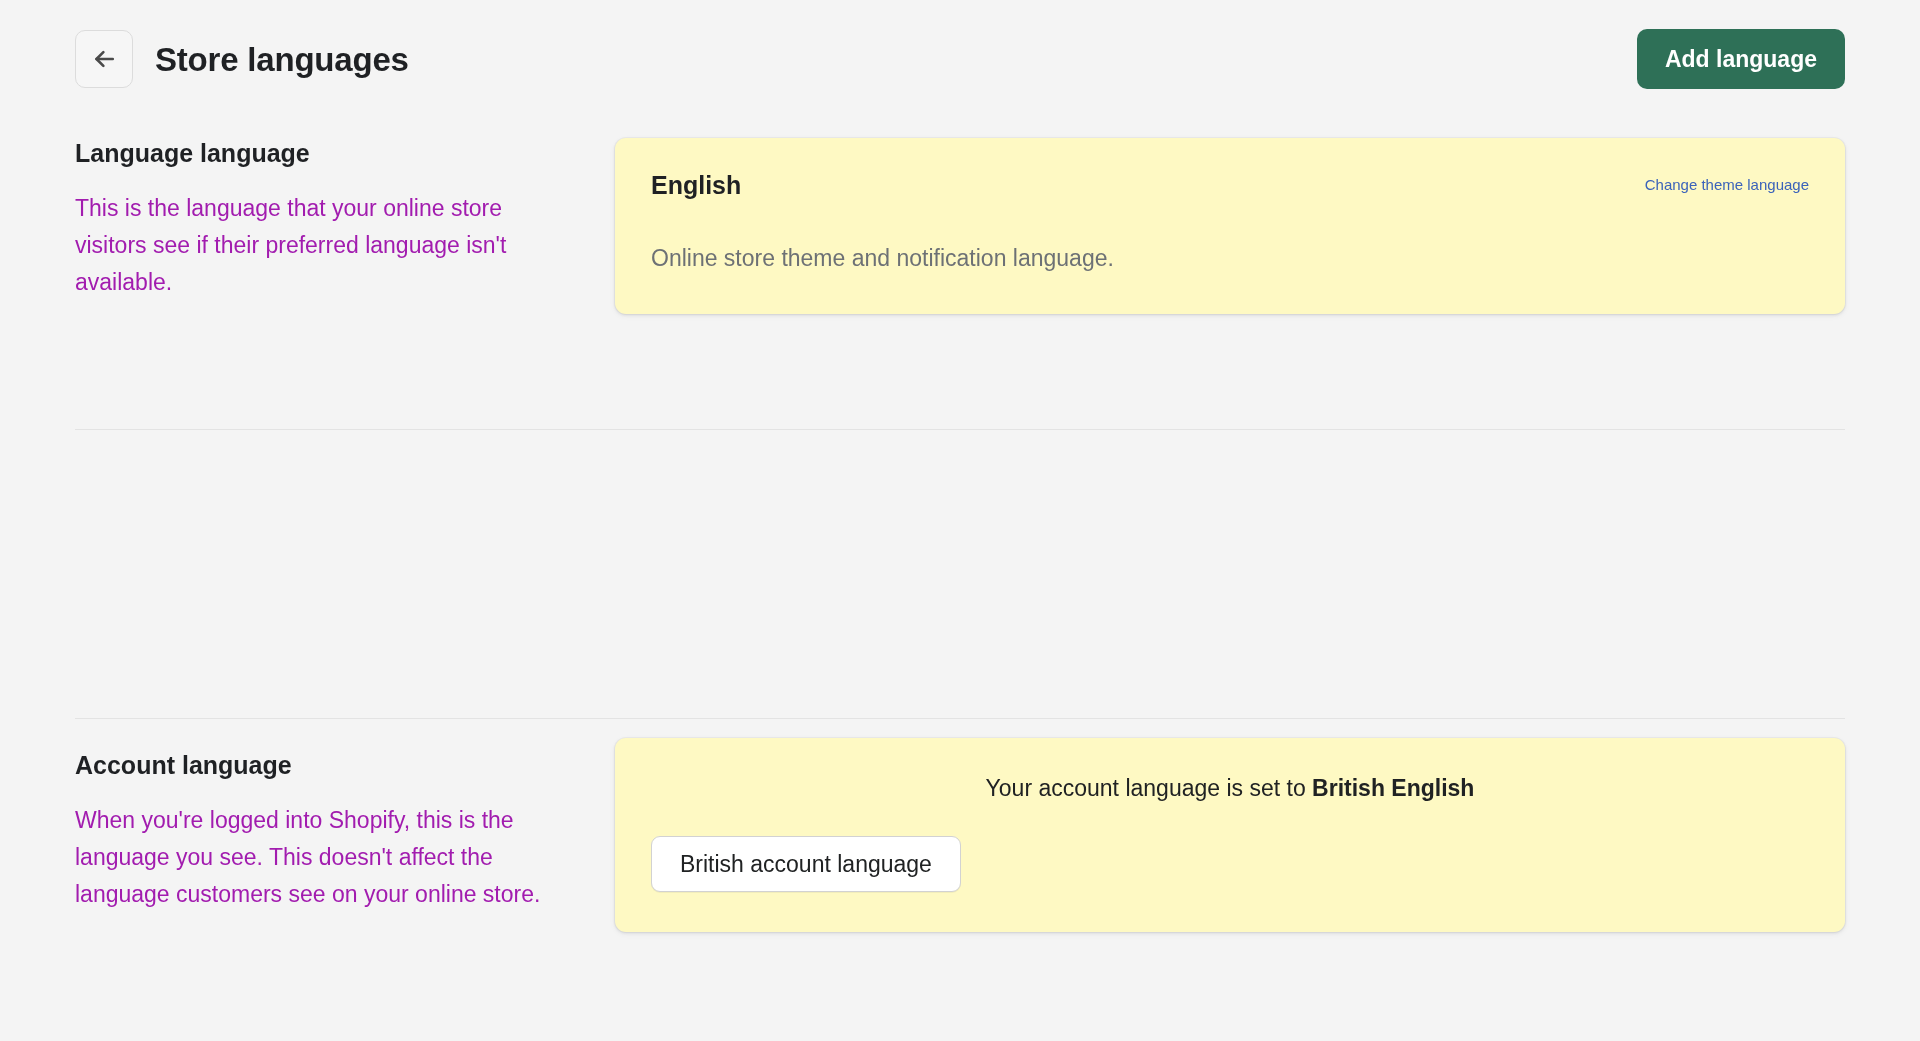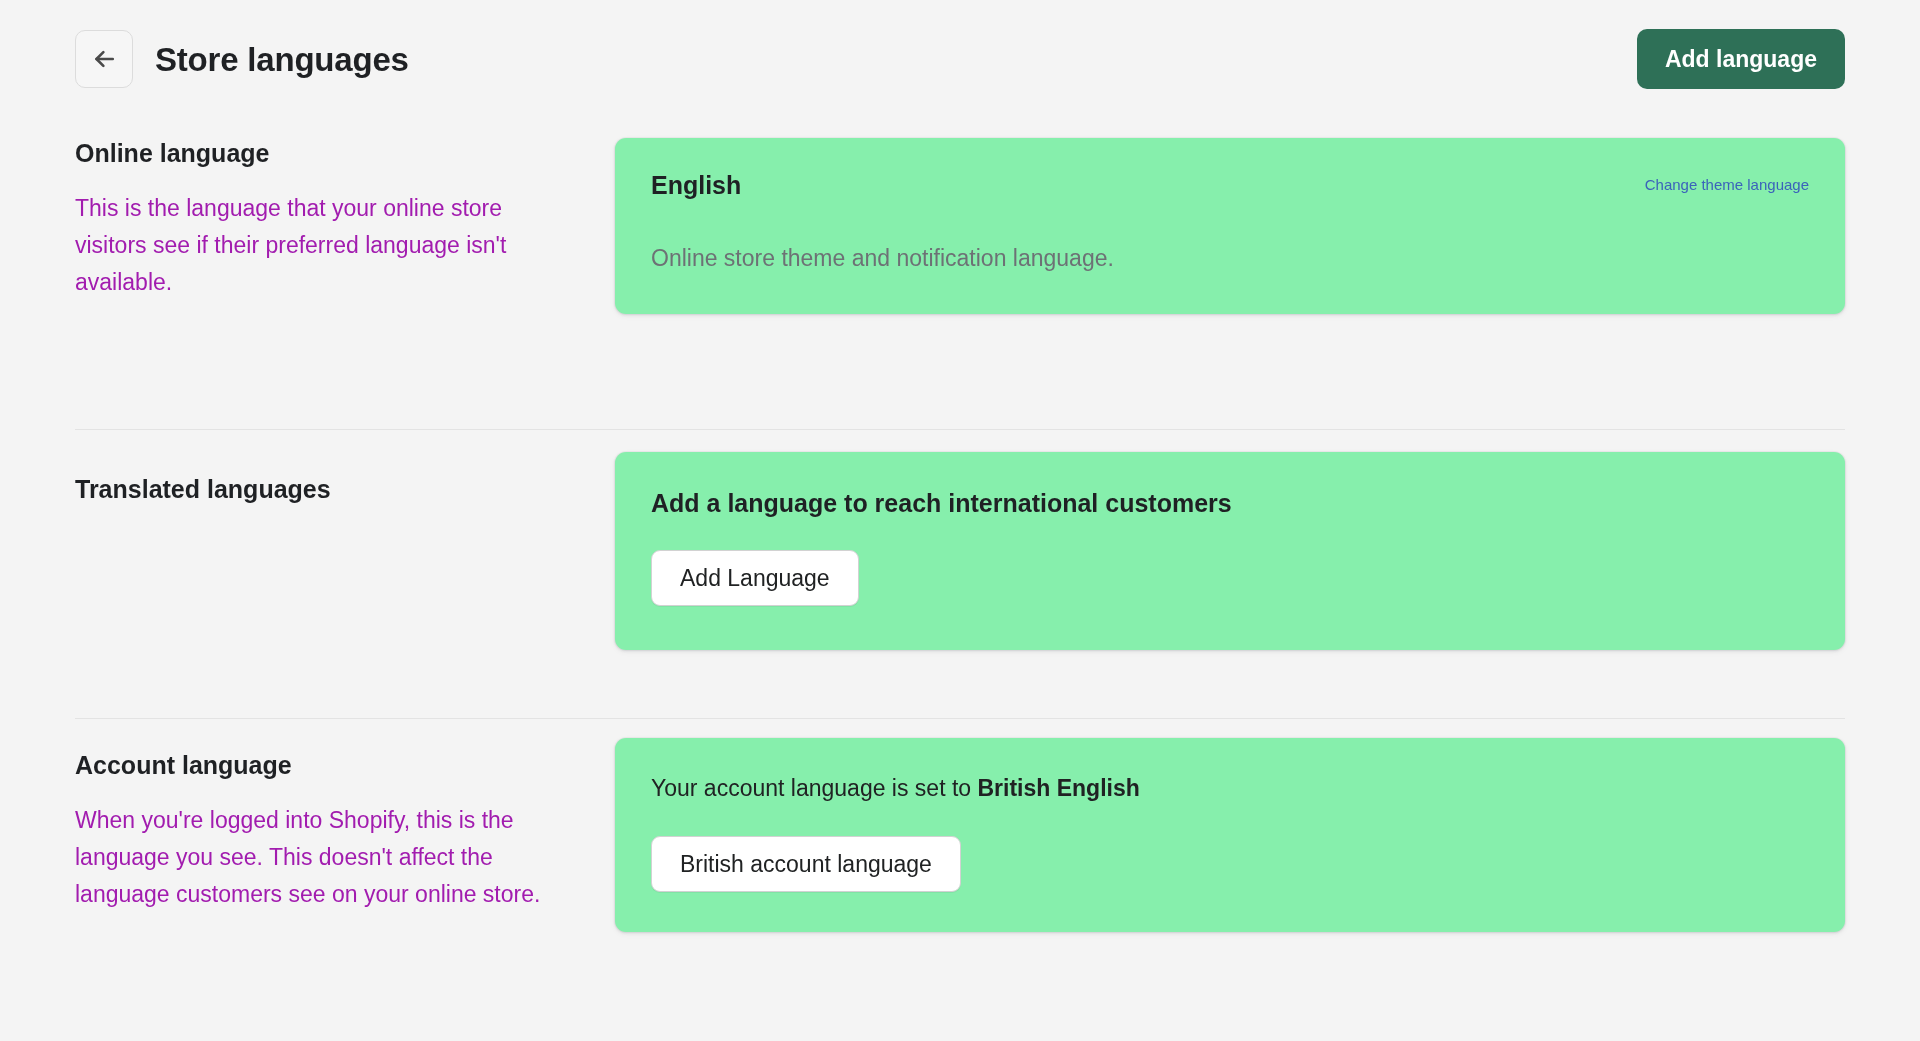--- a/index.html
+++ b/index.html
@@ -103,21 +103,21 @@
   .section-desc {
     font-size: 23px;
     line-height: 37px;
     color: #a21caf;
     margin: 0;
     max-width: 540px;
   }
 
   .card {
     flex: 1 1 auto;
-    background: #86efac;
+    background: #fef9c3;
     border-radius: 11px;
     box-shadow: 0 0 0 1px rgba(0,0,0,0.03), 0 1px 3px rgba(22,29,37,0.10), 0 2px 6px rgba(22,29,37,0.05);
     box-sizing: border-box;
     padding: 30px 36px 34px 36px;
   }
 
   
   .card-row {
     display: flex;
     align-items: center;
@@ -149,20 +149,21 @@
     font-weight: bold;
     color: #1f2124;
     line-height: 1.2;
     margin: 0;
   }
   .card-text {
     font-size: 23px;
     color: #202223;
     line-height: 1.3;
     margin: 0;
+    text-align: center;
   }
   .card-text b { font-weight: bold; }
 
   .secondary-button {
     display: inline-block;
     background: #ffffff;
     color: #202223;
     font-size: 23px;
     font-family: "Liberation Sans", sans-serif;
     border: 1px solid #d2d2d2;
@@ -218,45 +219,34 @@
         </span>
       </div>
       <div class="page-title">Store languages</div>
     </div>
     <div class="header-spacer"></div>
     <button class="primary-button">Add language</button>
   </div>
 
   <div class="section" id="section-default">
     <div class="section-aside">
-      <div class="section-heading">Online language</div>
+      <div class="section-heading">Language language</div>
       <p class="section-desc">This is the language that your online store visitors see if their preferred language isn't available.</p>
     </div>
     <div class="card">
       <div class="card-row">
         <div class="card-title">English</div>
         <a class="link">Change theme language</a>
       </div>
       <div class="card-subtext">Online store theme and notification language.</div>
     </div>
   </div>
 
   <hr class="divider" id="divider-1">
 
-  <div class="section" id="section-translated">
-    <div class="section-aside">
-      <div class="section-heading">Translated languages</div>
-    </div>
-    <div class="card">
-      <p class="card-heading">Add a language to reach international customers</p>
-      <div class="btn-gap">
-        <button class="secondary-button">Add Language</button>
-      </div>
-    </div>
-  </div>
 
   <hr class="divider" id="divider-2">
 
   <div class="section" id="section-account">
     <div class="section-aside">
       <div class="section-heading">Account language</div>
       <p class="section-desc">When you're logged into Shopify, this is the language you see. This doesn't affect the language customers see on your online store.</p>
     </div>
     <div class="card">
       <p class="card-text"><span>Your account language is set to </span><b>British English</b></p>

